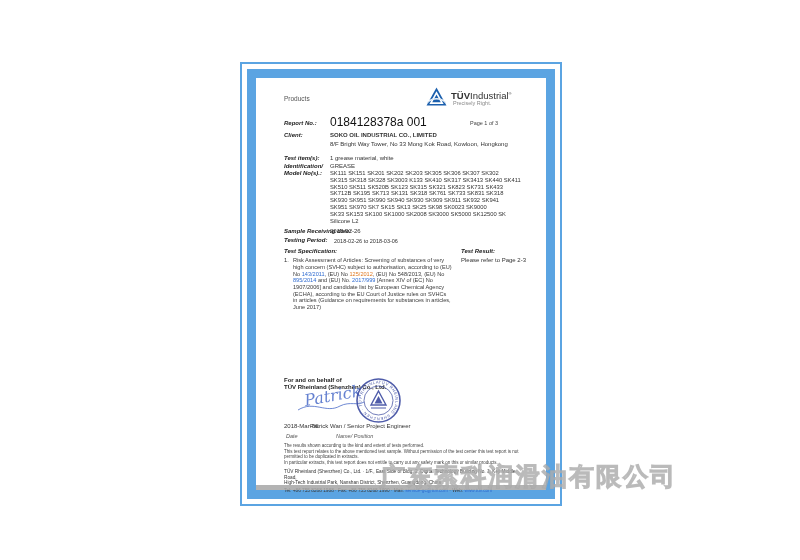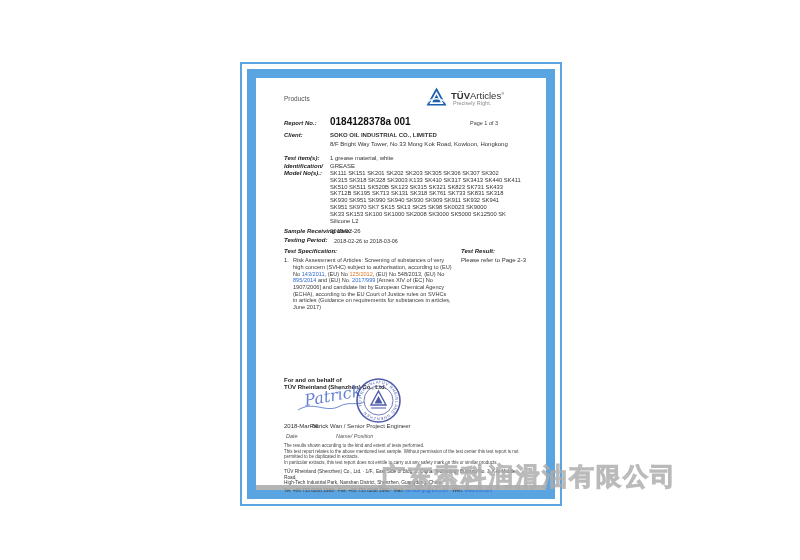--- a/index.html
+++ b/index.html
@@ -34,21 +34,21 @@
   
   .products{left:28px;top:17px;font-size:6.5px;color:#555;}
   .logo{left:170px;top:8px;width:115px;height:26px;}
   .logo-tri{position:absolute;left:0;top:1px;width:21px;height:19px;}
   .brand{position:absolute;left:25px;top:3px;font-size:9.5px;line-height:10px;color:#333;letter-spacing:0px;}
   .brand .b{font-weight:bold;margin-top:48px;}
   .brand .r{font-size:4px;vertical-align:super;}
   .tagline{position:absolute;left:27px;top:14px;font-size:5.5px;color:#8a8a8a;}
 
   
-  .report-no{font-size:10px;line-height:8px;font-weight:bold;color:#111;}
+  .report-no{font-size:12px;line-height:8px;font-weight:normal;color:#111;}
   .pageno{font-size:5.5px;color:#444;}
   .addr{font-size:6px;color:#333;}
   .models{position:absolute;left:74px;top:92px;width:200px;font-size:5.8px;line-height:6.8px;color:#333;white-space:normal;}
   .models div{white-space:nowrap;}
 
   
   .spec-wrap{
     position:absolute;left:37px;top:179px;width:318px;
     font-size:11.2px;line-height:13.4px;color:#3a3a3a;white-space:normal;
     transform:scale(0.5);transform-origin:0 0;
@@ -100,21 +100,21 @@
         <div class="abs products">Products</div>
 
         <div class="abs logo">
           <svg class="logo-tri" viewBox="0 0 44 40">
             <path d="M22,1 L43,39 L1,39 Z" fill="#1B5FAD"></path>
             <path d="M22,9 L37,36 L7,36 Z" fill="#ffffff"></path>
             <path d="M22,16 L31,32 L13,32 Z" fill="#1B5FAD"></path>
             <path d="M2,33 C14,22 30,22 42,33" stroke="#ffffff" stroke-width="3.2" fill="none"></path>
             <path d="M2,33 C14,22 30,22 42,33" stroke="#1B5FAD" stroke-width="1" fill="none" opacity="0.35"></path>
           </svg>
-          <div class="brand"><span class="b">TÜV</span><span>Articles</span><span class="r">®</span></div>
+          <div class="brand"><span class="b">TÜV</span><span>Industrial</span><span class="r">®</span></div>
           <div class="tagline">Precisely Right.</div>
         </div>
 
         <div class="abs lbl" style="left:28px;top:42px;">Report No.:</div>
         <div class="abs report-no" style="left:74px;top:40px;">0184128378a 001</div>
         <div class="abs pageno" style="left:214px;top:42px;">Page 1 of 3</div>
 
         <div class="abs lbl" style="left:28px;top:54px;">Client:</div>
         <div class="abs val bold" style="left:74px;top:54px;">SOKO OIL INDUSTRIAL CO., LIMITED</div>
         <div class="abs addr" style="left:74px;top:63px;">8/F Bright Way Tower, No 33 Mong Kok Road, Kowloon, Hongkong</div>

